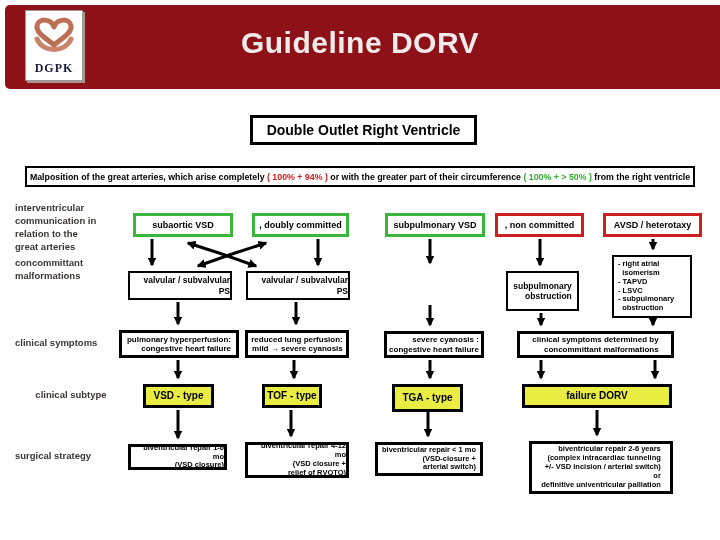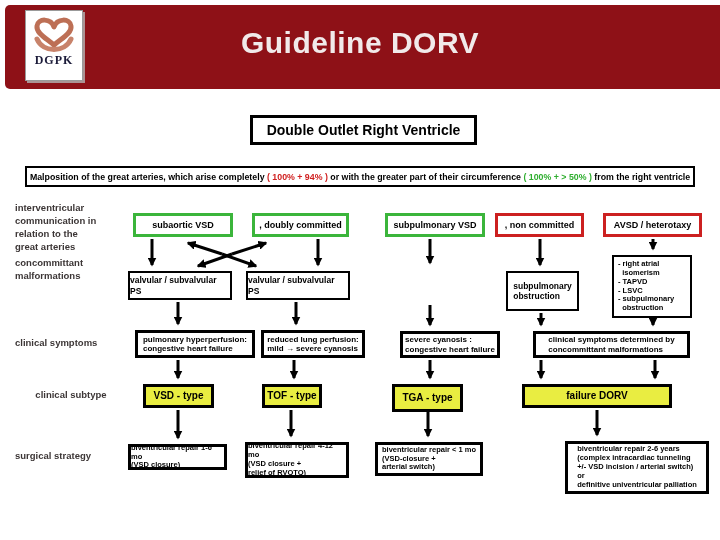--- a/index.html
+++ b/index.html
@@ -17,26 +17,26 @@
     font-size:30px;font-weight:700;color:#f1eaea;letter-spacing:.5px;
   }
   #logo{
     position:absolute;left:25px;top:10px;width:56px;height:69px;background:#fff;
     border:1px solid #9a9a9a;box-shadow:2px 2px 0 rgba(180,180,180,.8);
     display:flex;flex-direction:column;align-items:center;justify-content:flex-end;
   }
   #logo .mark{position:absolute;top:2px;left:3px;}
   #logo .logotext{
     font-family:"Liberation Serif",serif;font-weight:700;font-size:12px;color:#1c1c3a;
-    letter-spacing:1px;margin-bottom:12px;
+    letter-spacing:1px;margin-bottom:4px;
   }
   
   .box{
     position:absolute;background:#fff;border:3px solid #000;box-sizing:border-box;
-    display:flex;align-items:center;justify-content:center;text-align:left;
+    display:flex;align-items:center;justify-content:center;text-align:right;
     color:#000;font-weight:700;white-space:pre-line;line-height:1.18;
   }
   .g{border:3px solid #3bb53b;}
   .r{border:3px solid #cc2020;}
   .k2{border:2px solid #000;}
   .y{background:#e9ed41;}
   .listbox{white-space:pre-wrap;text-align:left;justify-content:flex-start;padding-left:4px;}
   
   #heading{left:250px;top:115px;width:227px;height:30px;font-size:14px;}
   #malpos{
@@ -45,21 +45,21 @@
     font-size:8.8px;font-weight:700;color:#000;white-space:pre;
   }
   #malpos .redtxt{color:#d02020;}
   #malpos .greentxt{color:#2fae2f;}
   
   .rowlabel{
     position:absolute;left:15px;width:112px;color:#3c3636;font-weight:700;
     font-size:9.5px;line-height:13px;white-space:pre-line;
   }
   svg.connectors{position:absolute;left:0;top:0;pointer-events:none;}
-  .fs9{font-size:9px;}  .fs85{font-size:8.5px;} .fs8{font-size:8px;margin-left:16px;}
+  .fs9{font-size:9px;}  .fs85{font-size:8.5px;} .fs8{font-size:8px;}
   .fs75{font-size:7.5px;} .fs10{font-size:10px;}
 </style>
 </head>
 <body>
 
 <div id="slide">
 
   <div id="headerbar"></div>
   <div id="slidetitle">Guideline DORV</div>
   <div id="logo">
@@ -118,21 +118,21 @@
   <div class="box y fs10" style="left:522px;top:384px;width:150px;height:24px;">failure DORV</div>
 
   <div class="box fs75" style="left:128px;top:444px;width:99px;height:26px;">biventricular repair 1-6 mo
 (VSD closure)</div>
   <div class="box fs75" style="left:245px;top:442px;width:104px;height:36px;">biventricular repair 4-12 mo
 (VSD closure +
 relief of RVOTO)</div>
   <div class="box fs75" style="left:375px;top:442px;width:108px;height:34px;">biventricular repair &lt; 1 mo
 (VSD-closure +
 arterial switch)</div>
-  <div class="box fs75" style="left:529px;top:441px;width:144px;height:53px;margin-left:36px;">biventricular repair 2-6 years
+  <div class="box fs75" style="left:529px;top:441px;width:144px;height:53px;">biventricular repair 2-6 years
 (complex intracardiac tunneling
 +/- VSD incision / arterial switch)
 or
 definitive univentricular palliation</div>
 
   <svg class="connectors" width="720" height="540">
     <defs>
       <marker id="m" markerWidth="9" markerHeight="9" refX="7.5" refY="4.5" orient="auto" markerUnits="userSpaceOnUse">
         <path d="M0,0 L9,4.5 L0,9 Z" fill="#000"></path>
       </marker>

